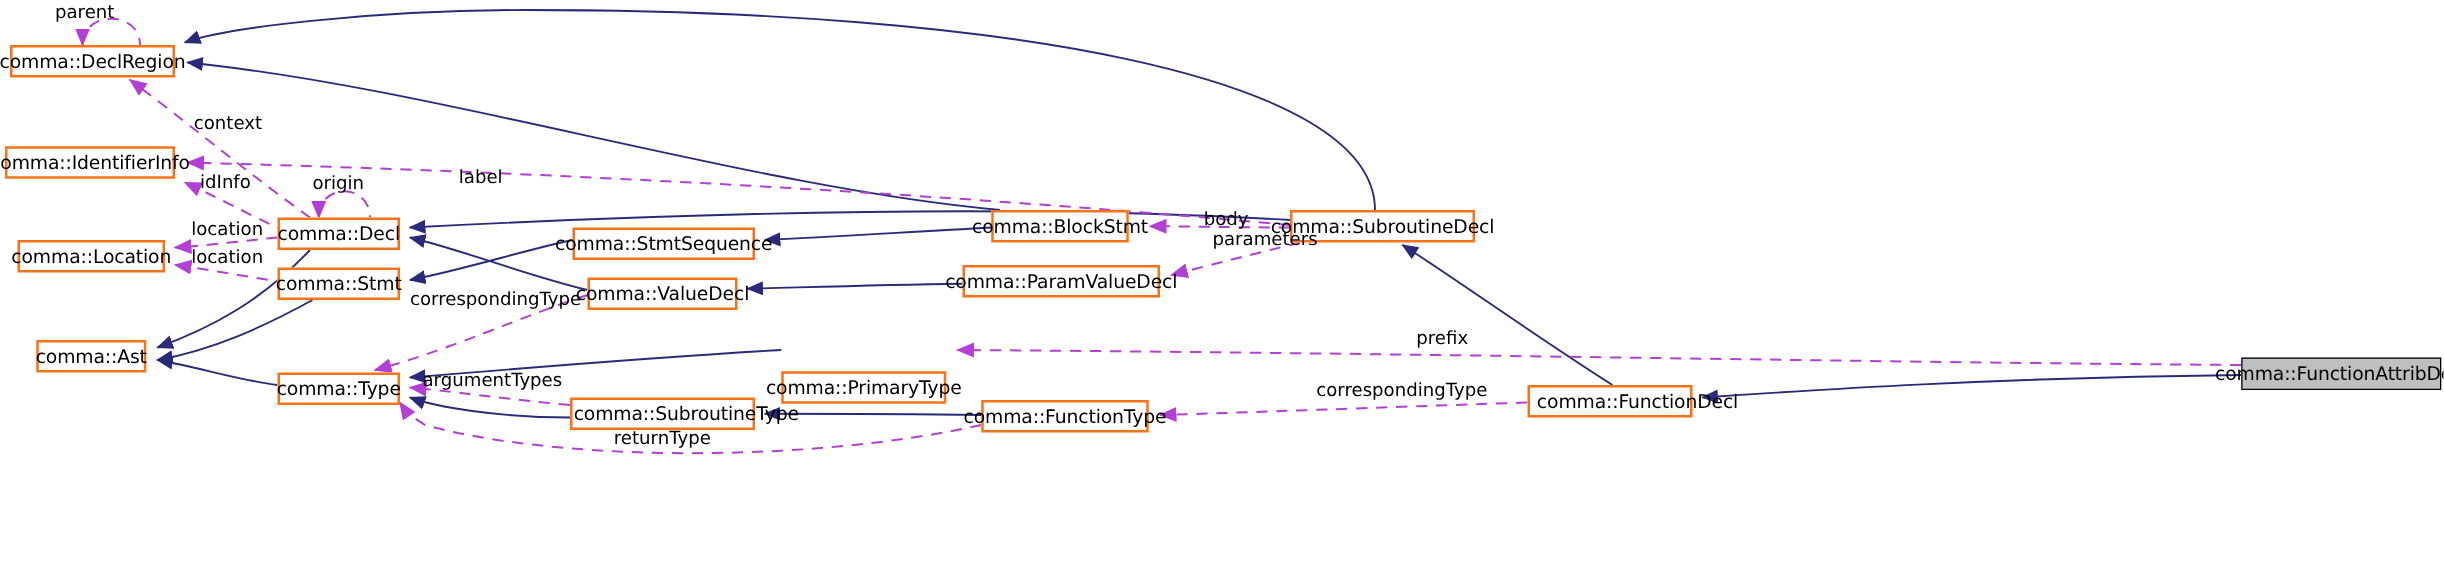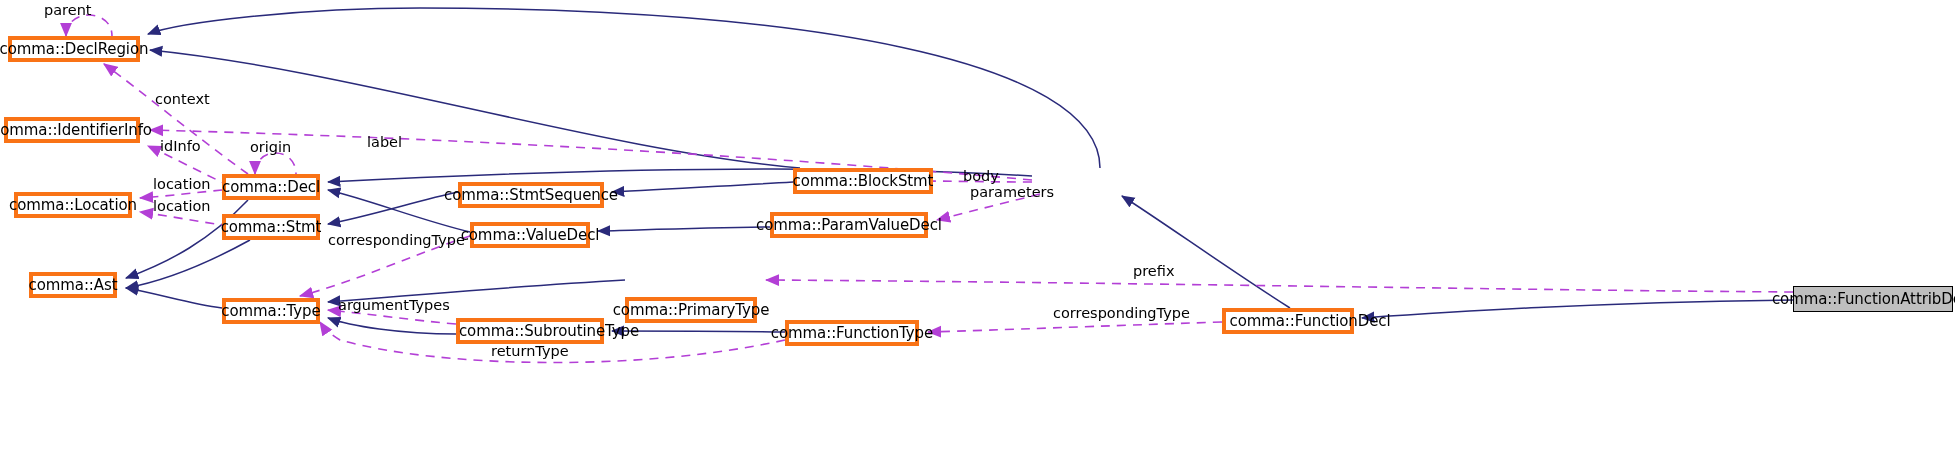--- a/index.html
+++ b/index.html
@@ -19,21 +19,21 @@
     position: absolute;
     left: 0;
     top: 0;
     width: 1955px;
     height: 461px;
   }
   .node {
     position: absolute;
     box-sizing: border-box;
     background: #ffffff;
-    border: 4px solid #f97316;
+    border: 2px solid #f97316;
     color: #000000;
     font-size: 15px;
     line-height: 1;
     display: flex;
     align-items: center;
     justify-content: center;
     white-space: nowrap;
     letter-spacing: -0.1px;
     z-index: 5;
   }
@@ -157,28 +157,31 @@
   </div>
   <div class="node" style="left:470px; top:222px; width:120px; height:26px;">
     <span>comma::ValueDecl</span>
   </div>
   <div class="node" style="left:456px; top:318px; width:148px; height:26px;padding-left:38px;">
     <span>comma::SubroutineType</span>
   </div>
   <div class="node" style="left:625px; top:268px; width:132px; height:26px;margin-top:29px;">
     <span>comma::PrimaryType</span>
   </div>
-  <div class="node" style="left:793px; top:168px; width:140px; height:26px;">
+  <div class="node" style="left:793px; top:168px; width:110px; height:26px;">
     <span>comma::BlockStmt</span>
   </div>
   <div class="node" style="left:770px; top:212px; width:158px; height:26px;">
     <span>comma::ParamValueDecl</span>
   </div>
   <div class="node" style="left:785px; top:320px; width:134px; height:26px;">
     <span>comma::FunctionType</span>
+  </div>
+  <div class="node" style="left:1032px; top:168px; width:148px; height:26px;">
+    <span>comma::SubroutineDecl</span>
   </div>
   <div class="node" style="left:1222px; top:308px; width:132px; height:26px;padding-left:44px;">
     <span>comma::FunctionDecl</span>
   </div>
   <div class="node highlight" style="left:1793px; top:286px; width:160px; height:26px;">
     <span>comma::FunctionAttribDecl</span>
   </div>
 
   <div class="edge-label" style="left:44px; top:3px;"><span>parent</span></div>
   <div class="edge-label" style="left:155px; top:92px;"><span>context</span></div>

